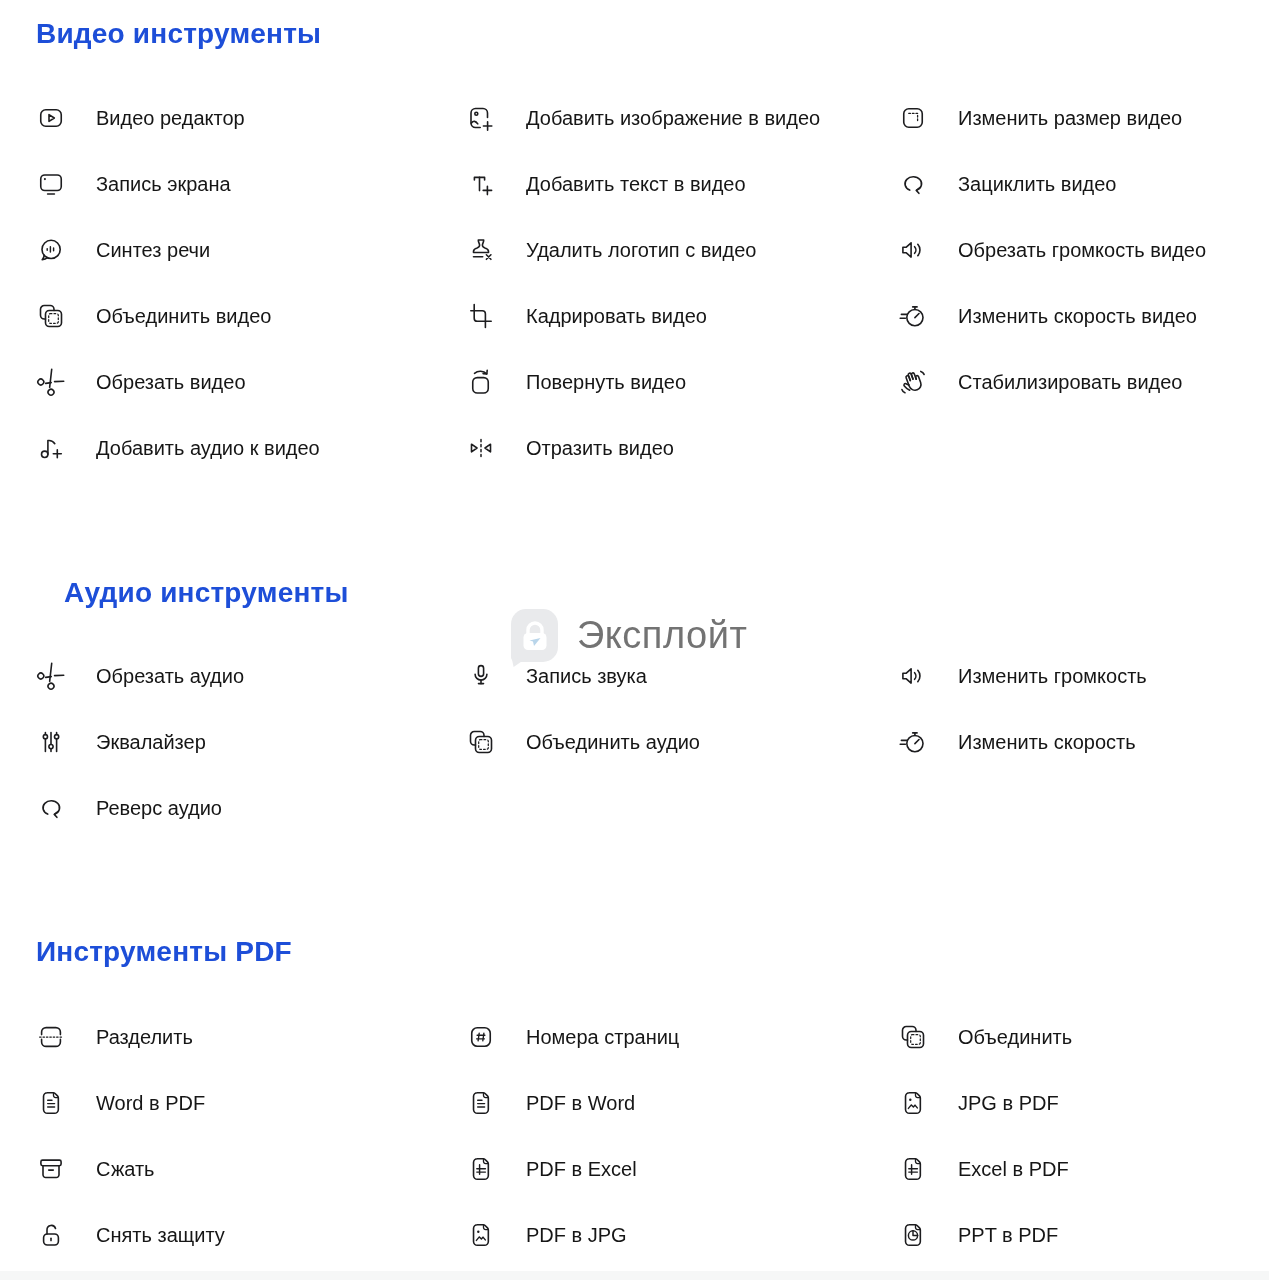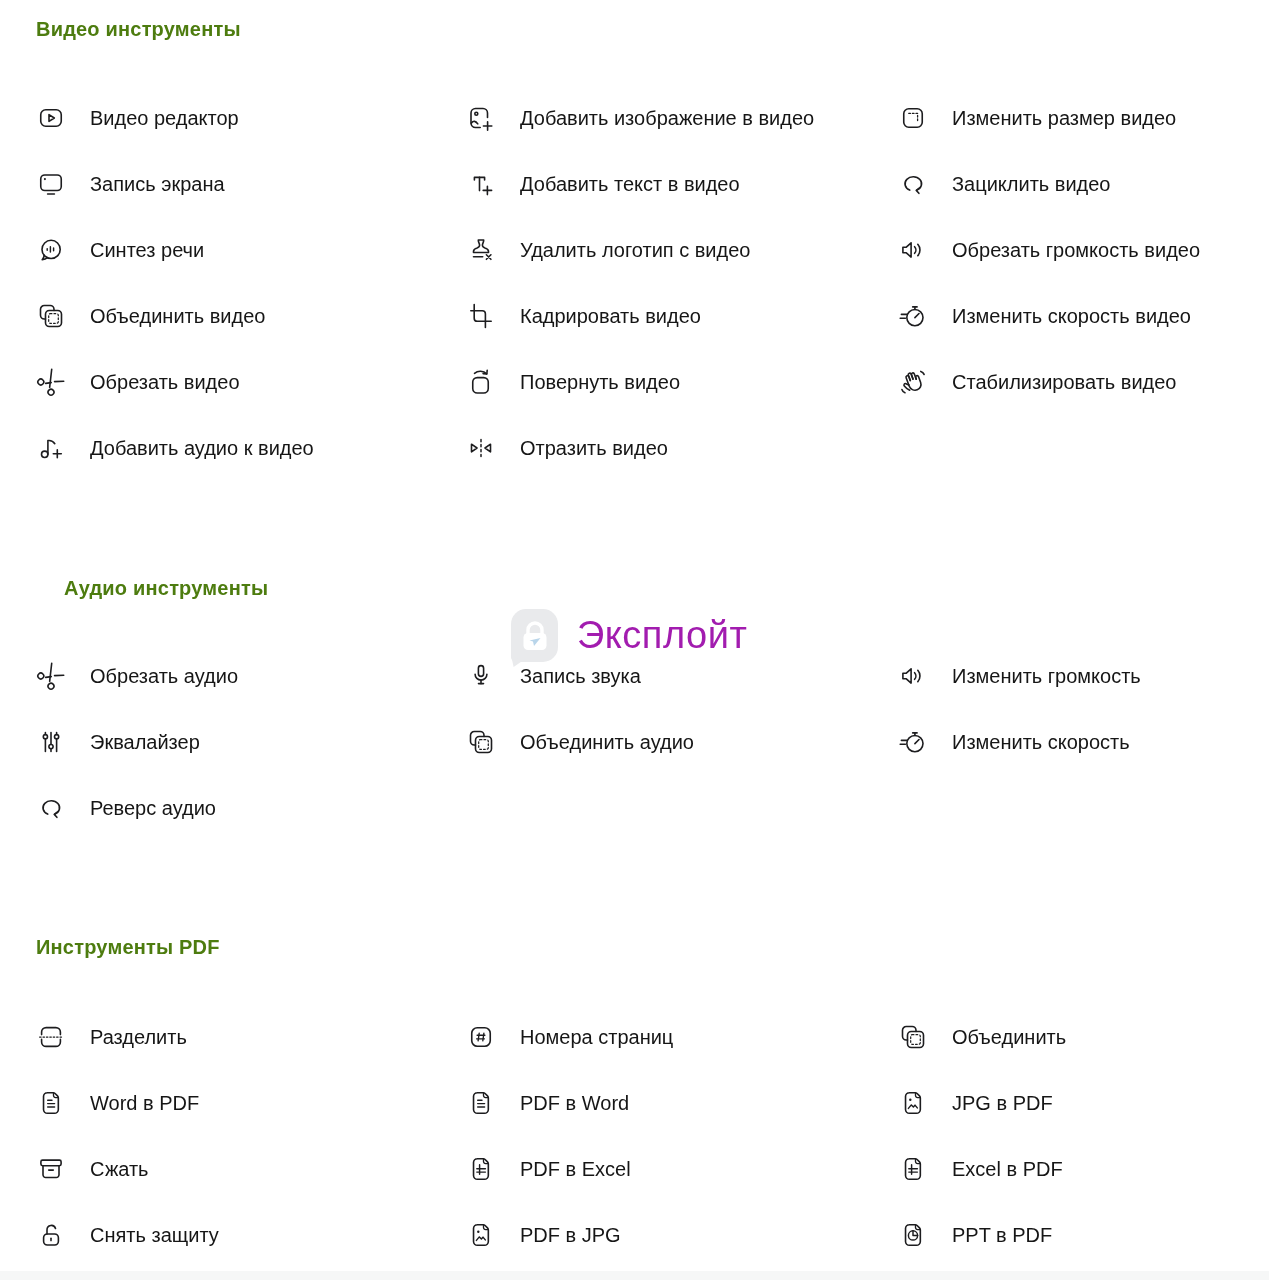--- a/index.html
+++ b/index.html
@@ -4,54 +4,54 @@
 <style>
   html,body{margin:0;padding:0;}
   body{
     width:1269px;height:1280px;position:relative;overflow:hidden;
     background:#ffffff;
     font-family:"Liberation Sans","DejaVu Sans",sans-serif;
     color:#141414;
   }
   .section-title{
     position:absolute;left:36px;margin:0;
-    font-size:20px;font-weight:700;color:#4d7c0f;letter-spacing:.2px;
+    font-size:28px;font-weight:700;color:#1d4ed8;letter-spacing:.2px;
   }
   #title-video{top:18px;}
   #title-audio{top:577px;margin-left:28px;}
   #title-pdf{top:936px;}
   .grid{
     position:absolute;left:36px;width:1233px;
     display:grid;
     grid-template-columns:430px 432px 371px;
     grid-auto-rows:66px;
   }
   #grid-video{top:85px;}
   #grid-audio{top:643px;}
   #grid-pdf{top:1004px;}
-  .item{display:flex;align-items:center;gap:24px;cursor:pointer;}
+  .item{display:flex;align-items:center;gap:30px;cursor:pointer;}
   .icon{
     width:30px;height:30px;flex:none;
     stroke:#1d1d1f;fill:none;stroke-width:1.6;
     stroke-linecap:round;stroke-linejoin:round;
   }
   .label{font-size:20px;font-weight:500;color:#161616;line-height:1.2;white-space:nowrap;}
   
   .watermark{position:absolute;left:511px;top:609px;display:flex;align-items:center;gap:19px;pointer-events:none;}
   .wm-badge{
     position:relative;width:47px;height:53px;background:#e9eaec;
     border-radius:15px 15px 15px 5px;
     display:flex;align-items:center;justify-content:center;
   }
   .wm-badge::after{
     content:"";position:absolute;left:0px;bottom:-5px;
     width:12px;height:12px;background:#e9eaec;
     clip-path:polygon(0 0,100% 45%,22% 100%);
   }
-  .wm-text{font-size:38px;font-weight:500;color:#a21caf;letter-spacing:.5px;}
+  .wm-text{font-size:38px;font-weight:500;color:#737373;letter-spacing:.5px;}
   .footer-bar{position:absolute;left:0;right:0;bottom:0;height:9px;background:#f6f7f7;}
 </style>
 </head>
 <body>
 
 <svg width="0" height="0" style="position:absolute" aria-hidden="true">
   <defs>
     <symbol id="i-video-editor" viewBox="0 0 30 30">
       <rect x="4.75" y="6.75" width="20.5" height="16.5" rx="5"></rect>
       <path d="M13 11.6 L18.3 15 L13 18.4 Z"></path>

